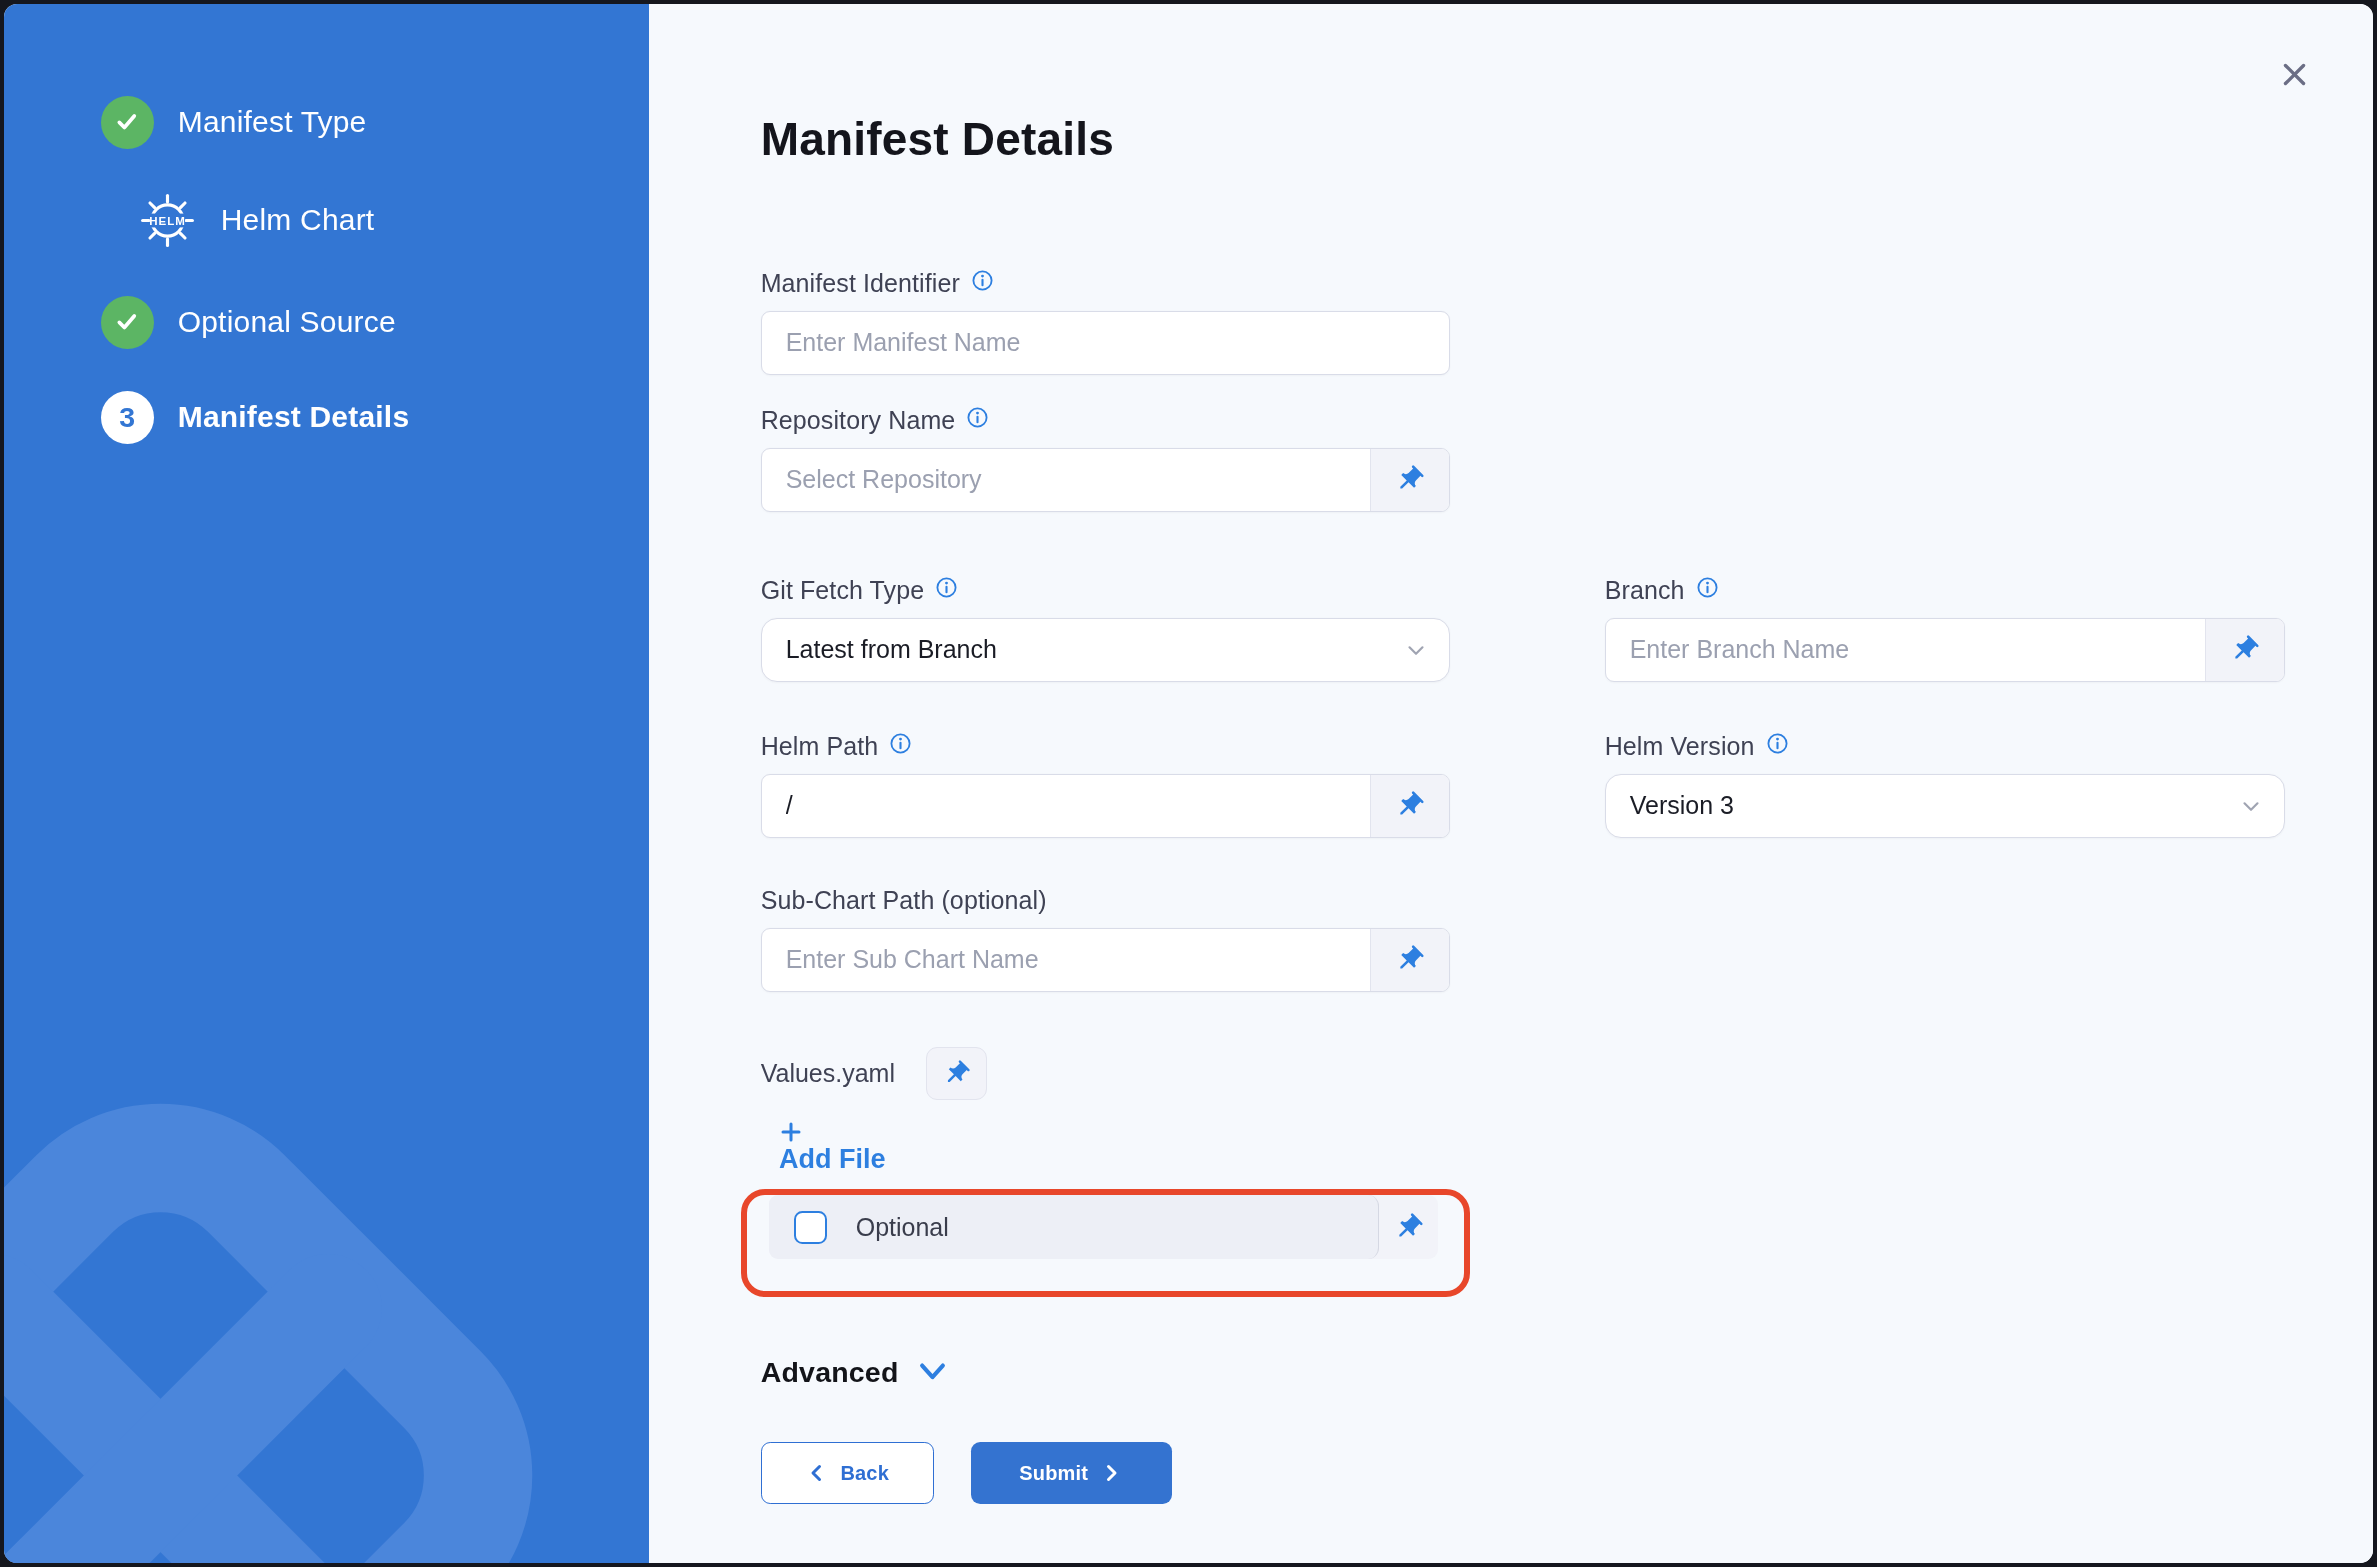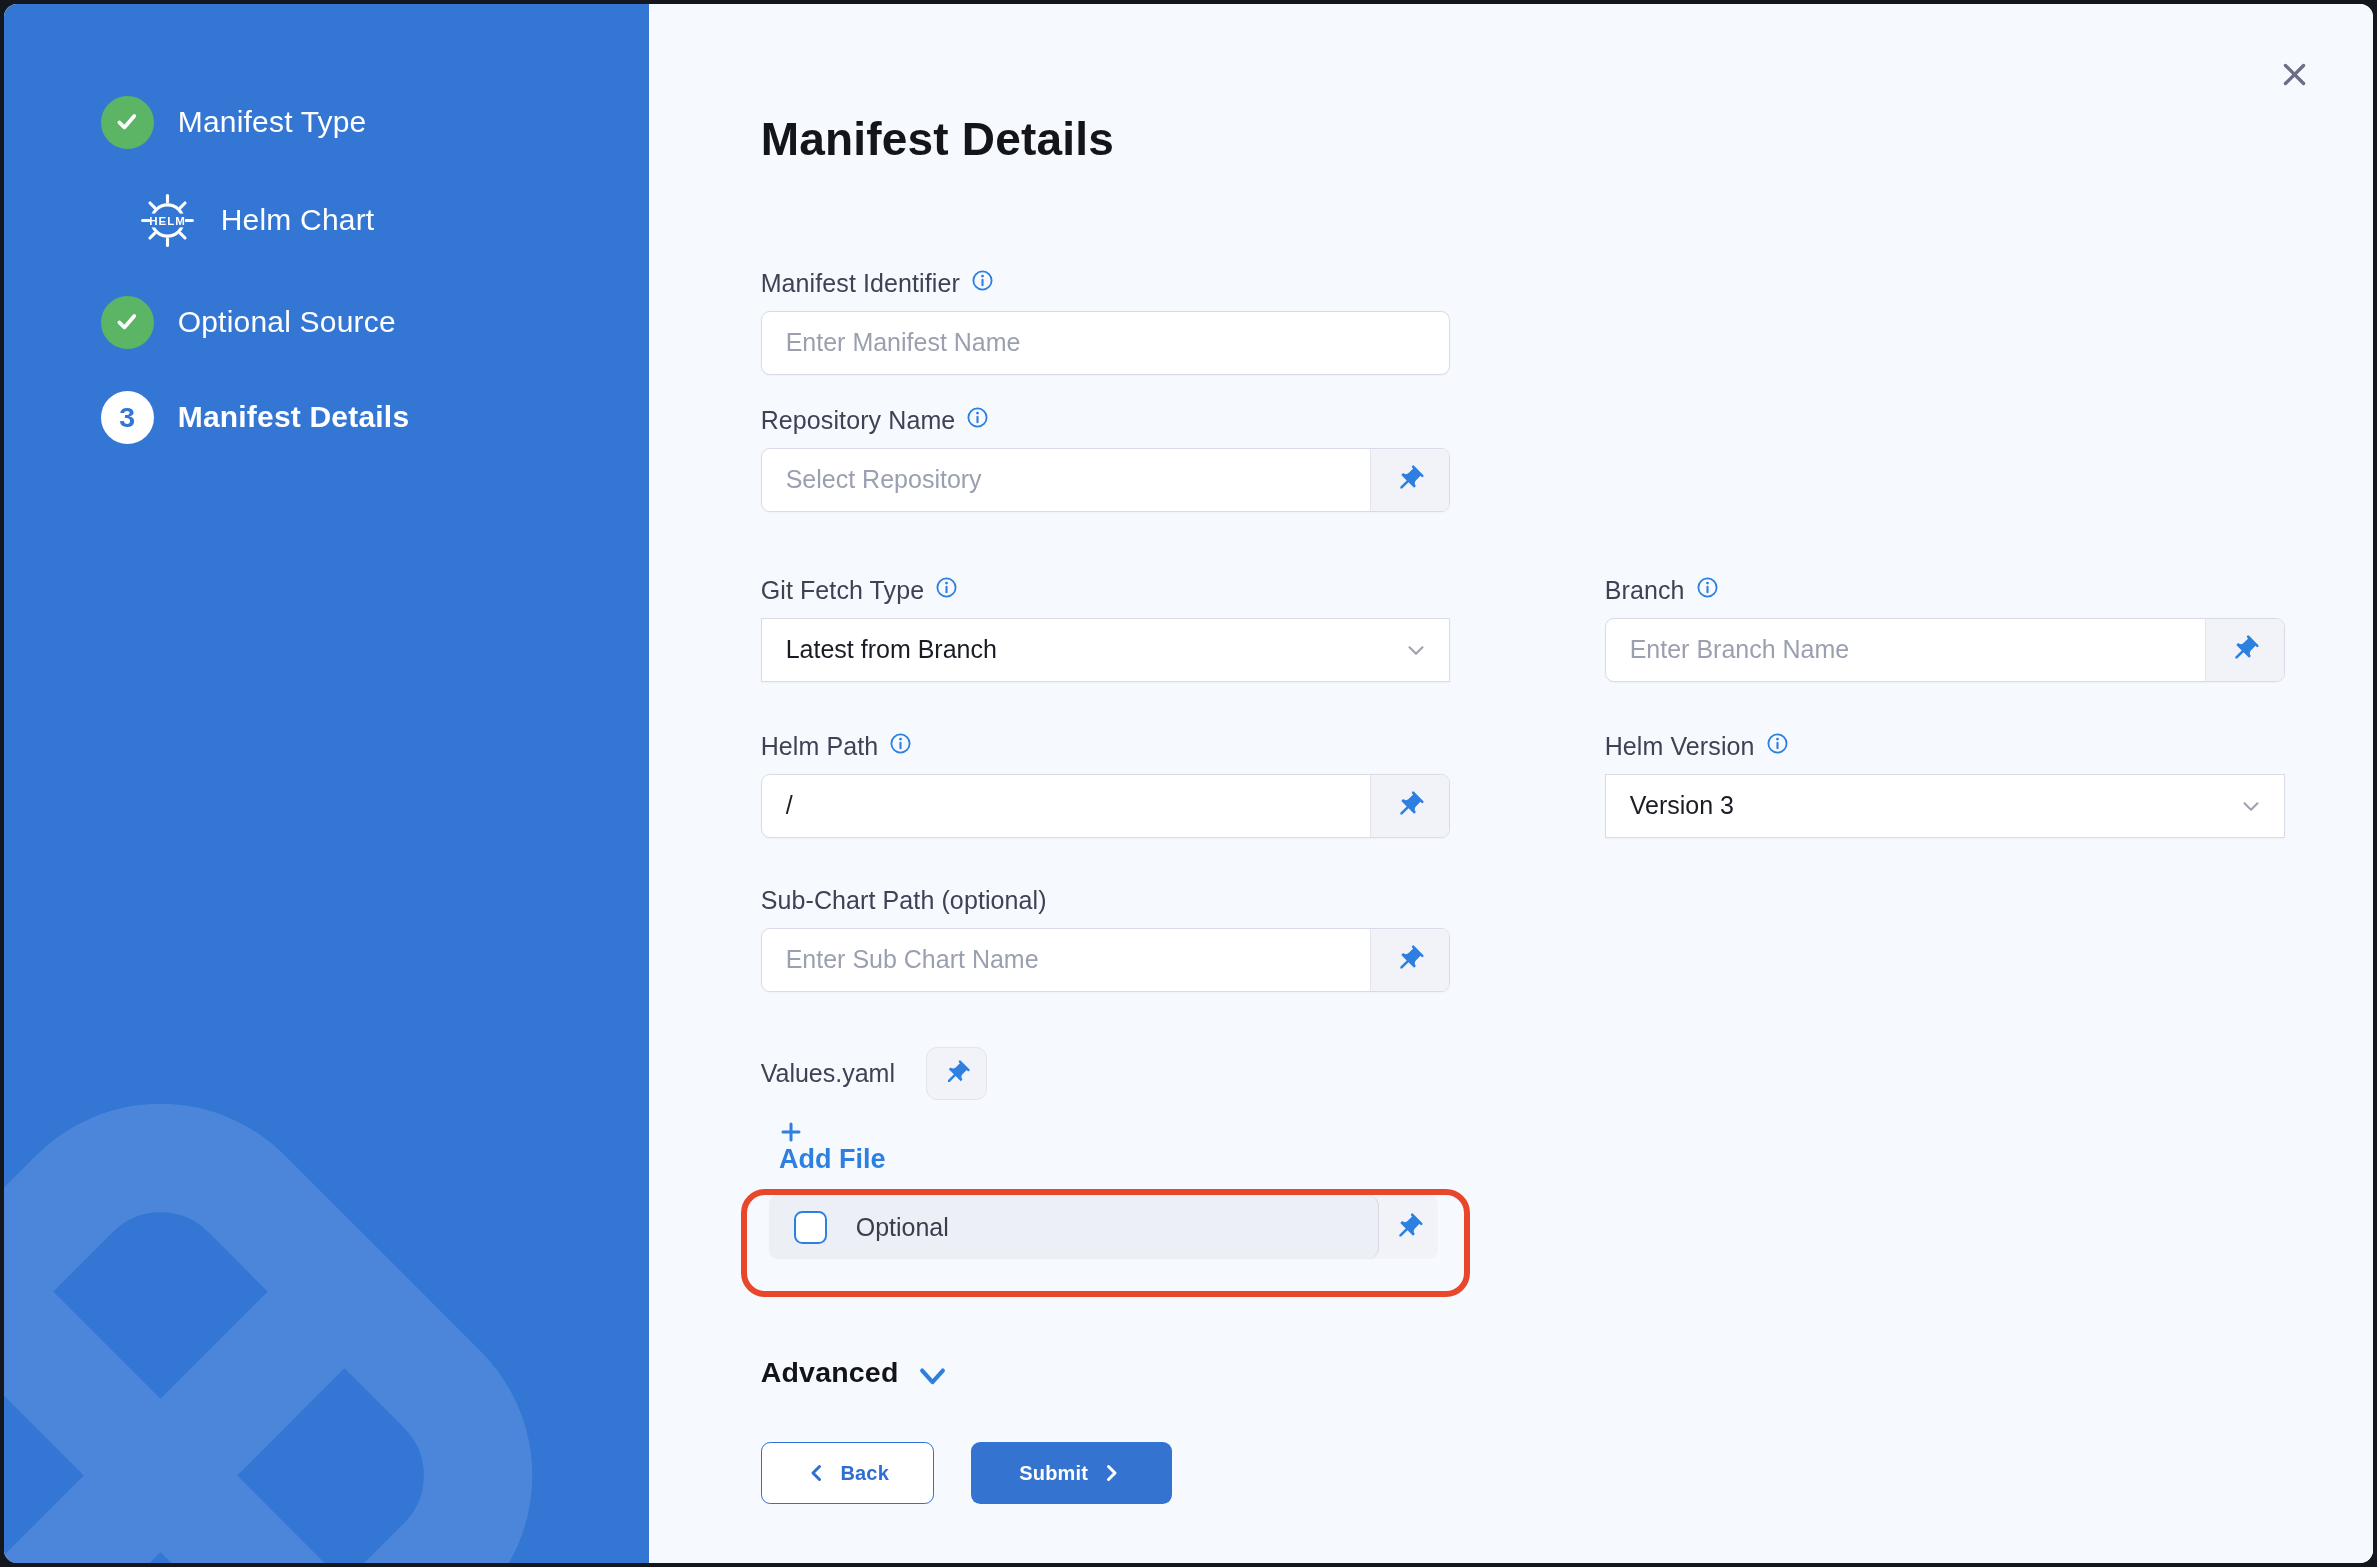--- a/index.html
+++ b/index.html
@@ -54,39 +54,39 @@
   .r3{margin-top:64px;}
   .r4{margin-top:50px;}
   .g5{margin-top:48px;}
 
   .input-group{display:flex;width:100%;height:64px;border:0.9px solid var(--border);border-radius:9px;background:#fff;overflow:hidden;box-shadow:0 0.9px 1.8px rgba(40,41,61,.04);}
   .text-input{flex:1;min-width:0;border:none;outline:none;background:transparent;padding:0 24px;font-size:25px;color:#1a1c25;font-family:inherit;}
   .text-input::placeholder{color:var(--placeholder);}
   .pin-suffix{width:79px;background:var(--suffix-bg);border-left:0.9px solid var(--suffix-border);display:flex;align-items:center;justify-content:center;cursor:pointer;flex-shrink:0;}
   .pin-icon{fill:var(--link);}
 
-  .select{position:relative;display:flex;align-items:center;width:100%;height:64px;border:0.9px solid var(--border);border-radius:0;background:#fff;padding:0 57px 0 24px;cursor:pointer;box-shadow:0 0.9px 1.8px rgba(40,41,61,.04);}
+  .select{position:relative;display:flex;align-items:center;width:100%;height:64px;border:0.9px solid var(--border);border-radius:16px;background:#fff;padding:0 57px 0 24px;cursor:pointer;box-shadow:0 0.9px 1.8px rgba(40,41,61,.04);}
   .select-value{font-size:25px;color:#1a1c25;}
   .select .chev{position:absolute;right:20px;top:50%;transform:translateY(-50%);stroke:#a0a4b2;}
 
   
   .values-row{display:flex;align-items:center;margin-top:55px;}
   .values-label{font-size:25px;font-weight:500;color:var(--label);}
   .pin-button{width:61px;height:53px;margin-left:31px;border:0.9px solid var(--suffix-border);border-radius:11px;background:var(--suffix-bg);display:flex;align-items:center;justify-content:center;cursor:pointer;}
   .add-file{display:flex;align-items:flex-start;margin-top:20px;margin-left:18.4px;color:var(--link);font-size:27px;font-weight:700;cursor:pointer;background:none;border:none;font-family:inherit;flex-direction:column;}
   .add-file svg{stroke:var(--link);margin-right:13px;}
 
   .highlight-box{width:729px;height:108px;margin-top:14.7px;margin-left:-20px;border:6.4px solid var(--red);border-radius:24px;display:flex;padding:0 26px 0 22px;}
   .optional-row{flex:1;height:64px;background:var(--suffix-bg);border-radius:9.2px;display:flex;align-items:stretch;overflow:hidden;}
   .optional-main{flex:1;display:flex;align-items:center;background:#edeff6;border-right:0.9px solid #d5d8e3;border-radius:0 11px 11px 0;}
   .checkbox{width:33px;height:33px;margin-left:25px;border:2.8px solid var(--link);border-radius:8.3px;background:#fff;flex-shrink:0;cursor:pointer;}
   .optional-label{margin-left:29px;font-size:25px;color:#3a3d4c;}
   .optional-pin{width:59px;display:flex;align-items:center;justify-content:center;cursor:pointer;}
 
-  .advanced{display:flex;align-items:flex-end;margin-top:59px;cursor:pointer;background:none;border:none;font-family:inherit;}
+  .advanced{display:flex;align-items:flex-start;margin-top:59px;cursor:pointer;background:none;border:none;font-family:inherit;}
   .advanced-label{font-size:28.5px;font-weight:700;color:#131419;letter-spacing:0.2px;}
   .advanced svg{stroke:var(--link);margin-left:18.4px;margin-top:3.7px;}
 
   .actions{display:flex;align-items:center;margin-top:53px;}
   .btn{height:62px;border-radius:9.2px;display:flex;align-items:center;justify-content:center;font-size:20px;font-weight:700;cursor:pointer;font-family:inherit;letter-spacing:0.2px;}
   .btn-back{width:173px;background:#fff;border:1.8px solid #2f6fd3;color:#2f6fd3;}
   .btn-back svg{stroke:#2f6fd3;margin-right:11px;}
   .btn-submit{width:201px;margin-left:37px;background:var(--primary);border:none;color:#fff;}
   .btn-submit svg{stroke:#fff;margin-left:11px;}
 

